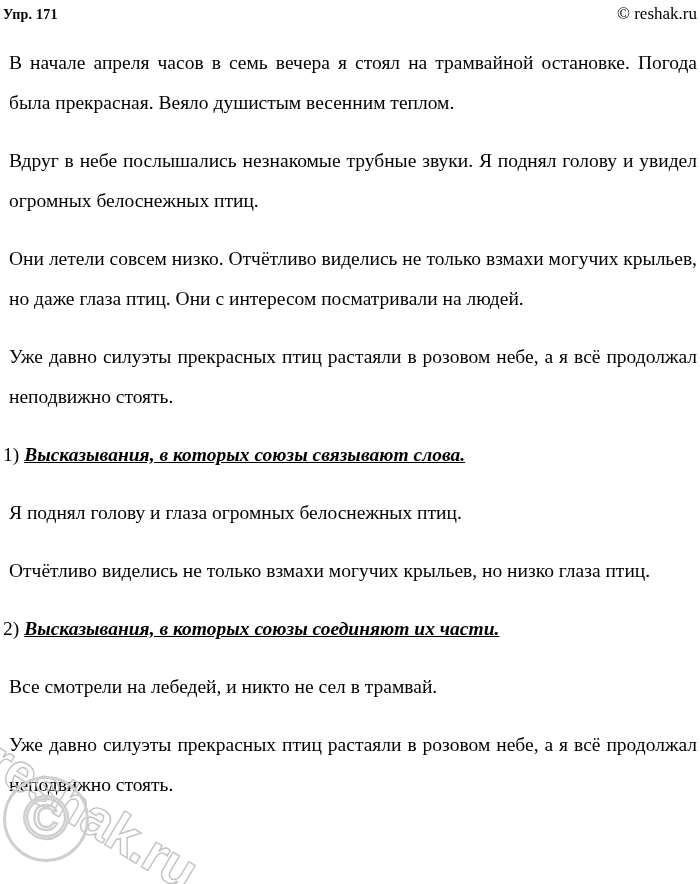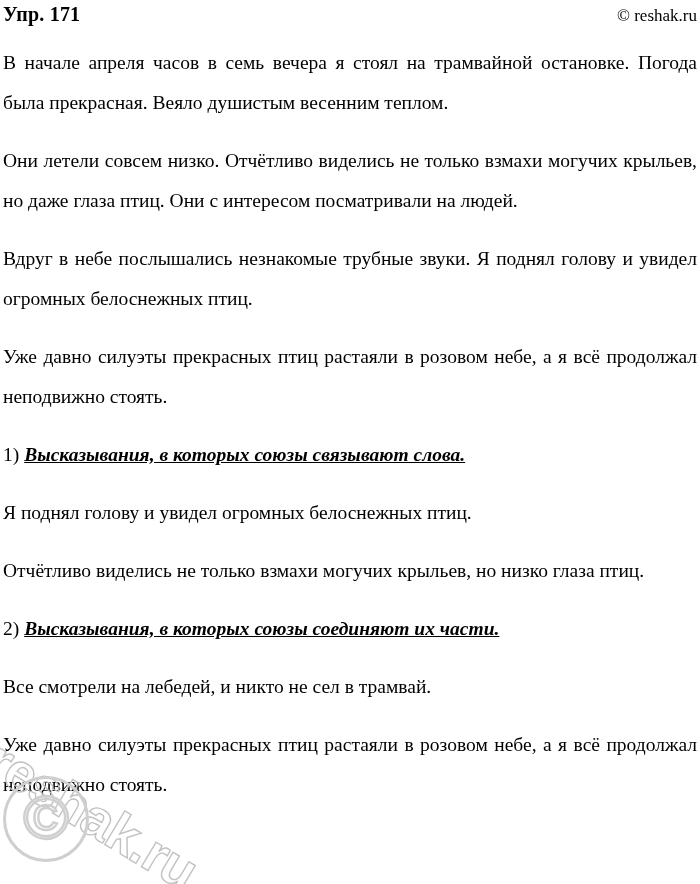--- a/index.html
+++ b/index.html
@@ -27,38 +27,38 @@
 
   
   .header {
     display: flex;
     align-items: baseline;
     justify-content: space-between;
     height: 30px;
     padding-top: 1px;
   }
   .exercise-title {
-    font-size: 20px;
+    font-size: 14px;
     font-weight: bold;
     letter-spacing: 0.2px;
     line-height: 26px;
   }
   .copyright {
     font-size: 17px;
     font-weight: normal;
     line-height: 26px;
     white-space: nowrap;
   }
 
   
   .body-text {
     padding-top: 12px;
   }
   p.para {
-    margin: 0 0 18px 0;
+    margin: 0 0 18px 6px;
     font-size: 19.5px;
     line-height: 40px;
     text-align: justify;
     text-justify: inter-word;
   }
   p.para:last-child {
     margin-bottom: 0;
   }
   p.para.nojust {
     text-align: left;
@@ -137,39 +137,39 @@
     <div class="copyright">© reshak.ru</div>
   </div>
 
   <div class="body-text">
 
     <p class="para">
       <span>В начале апреля часов в семь вечера я стоял на трамвайной остановке. Погода была прекрасная. Веяло душистым весенним теплом.</span>
     </p>
 
     <p class="para">
-      <span>Они летели совсем низко. Отчётливо виделись не только взмахи могучих крыльев, но даже глаза птиц. Они с интересом посматривали на людей.</span>
+      <span>Вдруг в небе послышались незнакомые трубные звуки. Я поднял голову и увидел огромных белоснежных птиц.</span>
     </p>
 
     <p class="para">
-      <span>Вдруг в небе послышались незнакомые трубные звуки. Я поднял голову и увидел огромных белоснежных птиц.</span>
+      <span>Они летели совсем низко. Отчётливо виделись не только взмахи могучих крыльев, но даже глаза птиц. Они с интересом посматривали на людей.</span>
     </p>
 
 
     <p class="para">
       <span>Уже давно силуэты прекрасных птиц растаяли в розовом небе, а я всё продолжал неподвижно стоять.</span>
     </p>
 
     <p class="heading">
       <span class="marker">1)</span>
       <span class="heading-text">Высказывания, в которых союзы связывают слова.</span>
     </p>
 
     <p class="para nojust">
-      <span>Я поднял голову и увидел огромных белоснежных птиц.</span>
+      <span>Я поднял голову и глаза огромных белоснежных птиц.</span>
     </p>
 
     <p class="para">
       <span>Отчётливо виделись не только взмахи могучих крыльев, но низко глаза птиц.</span>
     </p>
 
     <p class="heading">
       <span class="marker">2)</span>
       <span class="heading-text">Высказывания, в которых союзы соединяют их части.</span>
     </p>

